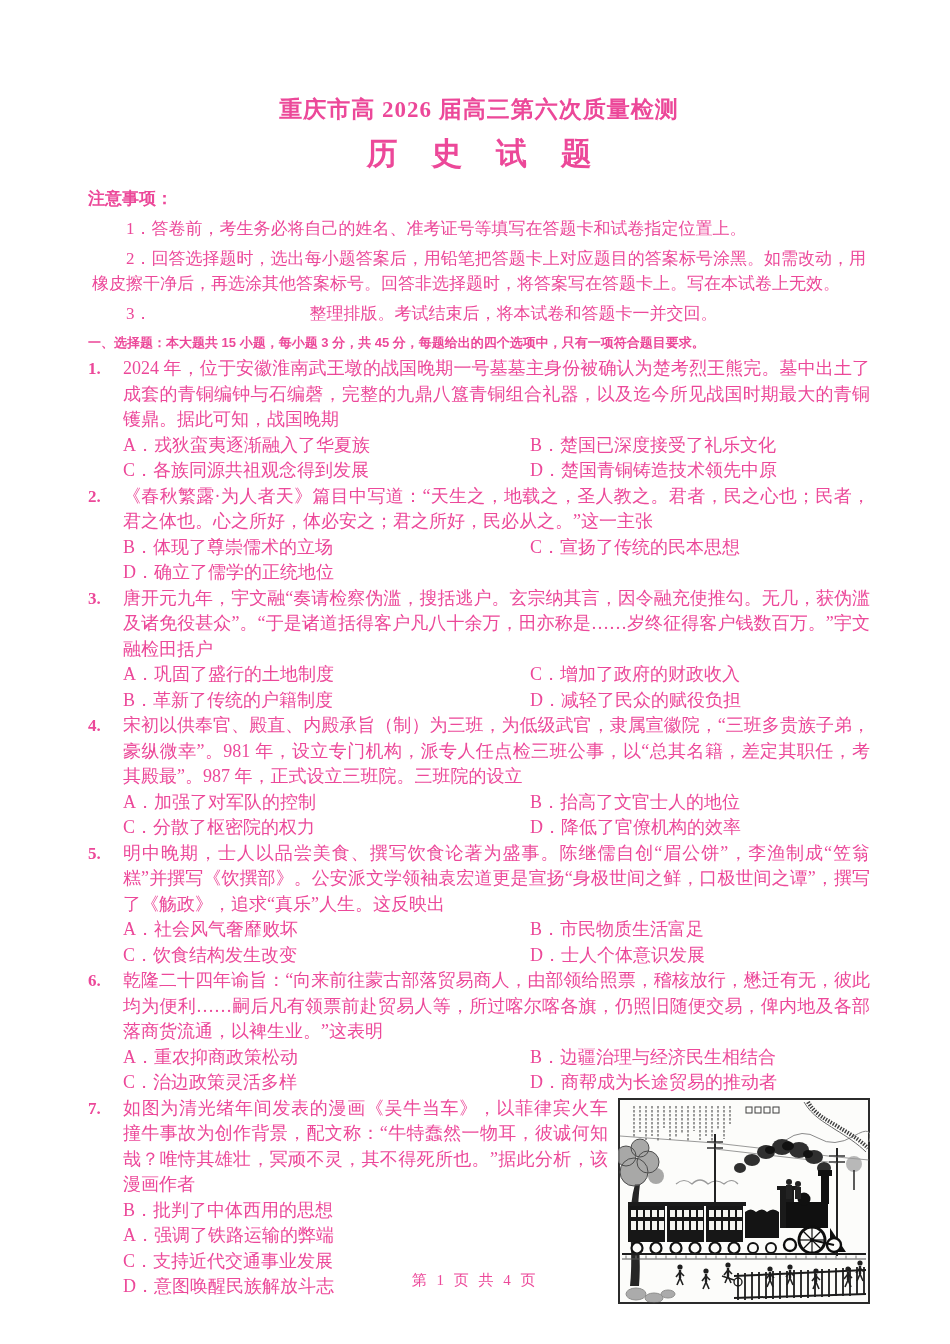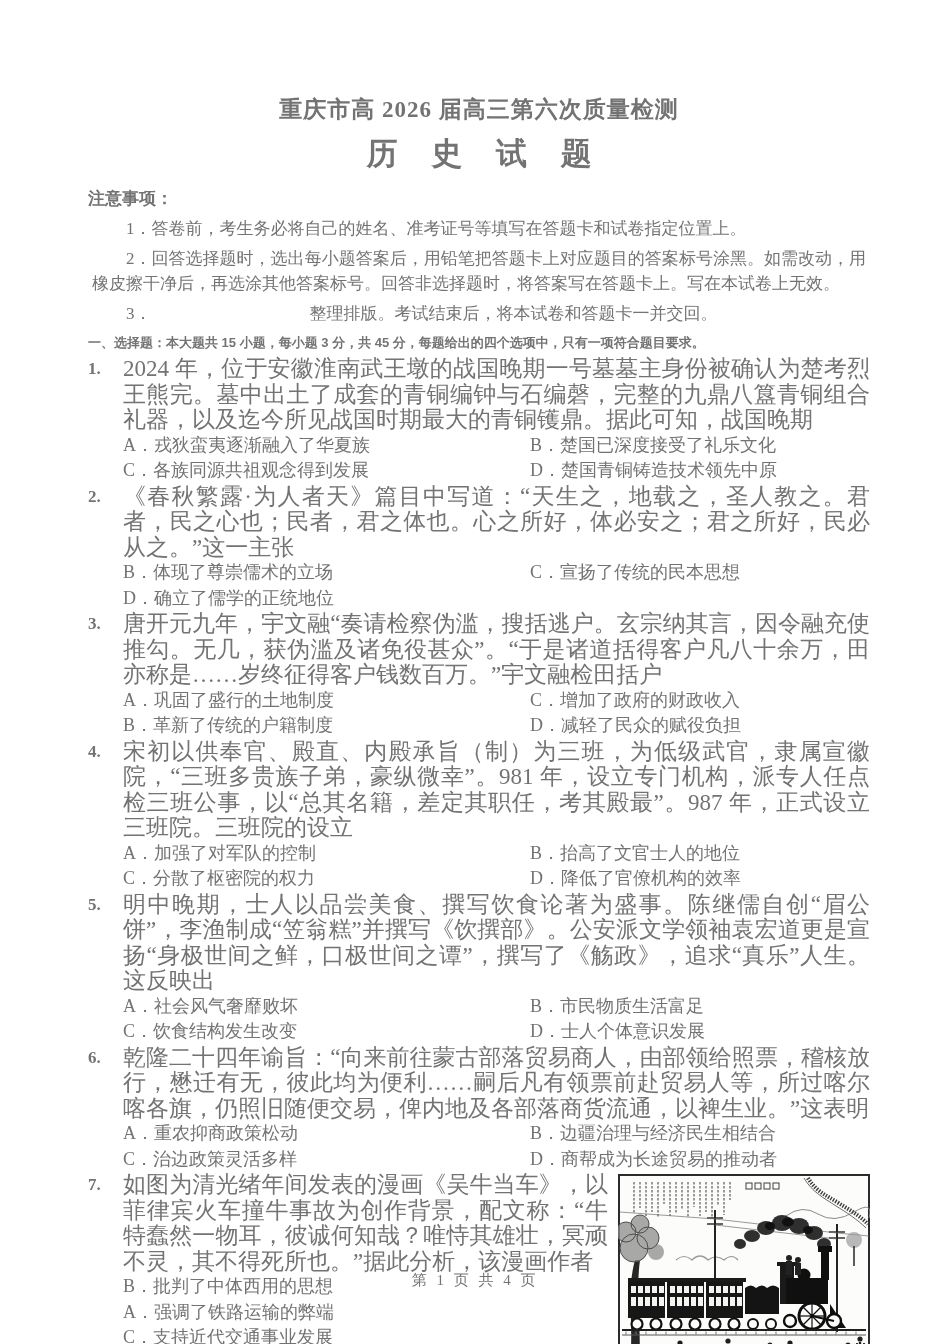--- a/index.html
+++ b/index.html
@@ -1,29 +1,29 @@
 <!DOCTYPE html>
 <html><head>
 <meta charset="utf-8">
 <style>
   html,body{margin:0;padding:0;background:#e8e8e8;}
   .sheet{position:relative;width:950px;height:1344px;background:#ffffff;margin:0 auto;overflow:hidden;
-         font-family:"Liberation Serif","DejaVu Serif",serif;color:#737373;}
+         font-family:"Liberation Serif","DejaVu Serif",serif;color:#ec4899;}
   .inner{position:absolute;left:88px;top:94px;width:782px;}
   .title{text-align:center;font-size:23px;font-weight:bold;letter-spacing:1px;line-height:32px;margin:0;}
   .subtitle{text-align:center;font-size:31px;font-weight:bold;letter-spacing:13px;text-indent:13px;line-height:44px;margin:6px 0 0 0;}
   .notice-heading{font-family:"Liberation Sans","DejaVu Sans",sans-serif;font-weight:bold;font-size:17px;line-height:26px;margin-top:10px;}
   .np{margin:4px;font-size:17px;line-height:25.5px;text-align:justify;}
   .ind{text-indent:34px;}
   .gap3{display:inline-block;width:158px;}
   .section-header{font-family:"Liberation Sans","DejaVu Sans",sans-serif;font-weight:bold;font-size:13px;line-height:26px;margin-top:2px;white-space:nowrap;}
   .q{display:flex;}
   .qnum{flex:none;width:35px;font-weight:bold;font-size:17px;line-height:25.5px;}
   .qbody{flex:1;min-width:0;}
-  .stem{font-size:23px;line-height:25.5px;text-align:justify;}
+  .stem{font-size:18px;line-height:25.5px;text-align:justify;}
   .opts2{display:grid;grid-template-columns:407px 1fr;}
   .opt{font-size:18px;line-height:25.5px;white-space:nowrap;overflow:hidden;}
   .opts1 .opt{white-space:normal;}
   .q7img{float:right;width:252px;height:206px;margin:2px 0 0 10px;}
   .q7img svg{display:block;}
   .footer{position:absolute;bottom:54px;left:0;width:100%;text-align:center;font-size:15px;letter-spacing:3px;}
 </style>
 </head>
 <body>
 

